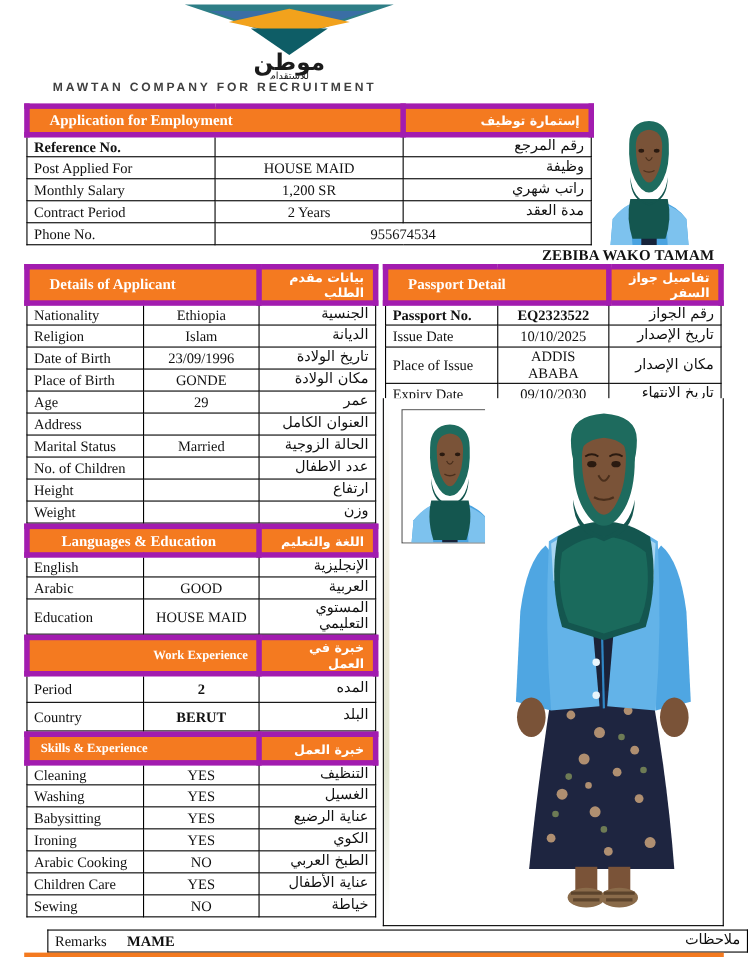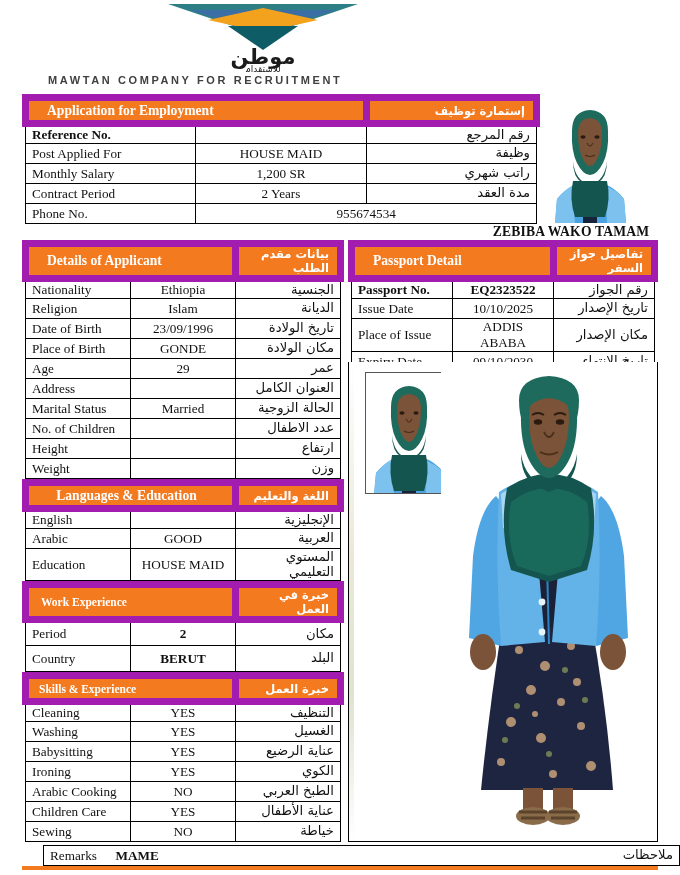--- a/index.html
+++ b/index.html
@@ -24,21 +24,21 @@
   }
 
   
   .tbl { border-collapse: collapse; table-layout: fixed; }
   .tbl td {
     border: 1px solid #000;
     height: 20px; padding: 0 6px;
     font-size: 13.2px; color: #111; vertical-align: middle;
   }
   .hdr td {
-    background: #F47A20; border: 7px solid #a21caf;
+    background: #F47A20; border: 5px solid #a21caf;
     color: #ffffff; font-weight: bold; height: 26px;
     font-size: 13.6px; padding: 0 8px;
   }
   .hdr .en { text-align: left; padding-left: 18px; }
   .hdr .ar {
     text-align: right; direction: rtl;
     font-family: "DejaVu Sans", sans-serif; font-size: 11.5px; font-weight: bold;
   }
   .ar-cell {
     direction: rtl; text-align: right;
@@ -258,27 +258,27 @@
           <td class="lbl" style="height:32px">Education</td>
           <td class="val">HOUSE MAID</td>
           <td class="ar-cell">المستوي التعليمي</td>
         </tr>
       </tbody>
     </table>
 
     <table class="tbl">
       <tbody>
         <tr class="hdr">
-          <td class="en" colspan="2" style="text-align:left;padding-left:12px;font-size:11.5px">Work Experience</td>
+          <td class="en" colspan="2" style="text-align:right;padding-left:12px;font-size:11.5px">Work Experience</td>
           <td class="ar">خبرة في العمل</td>
         </tr>
         <tr>
           <td class="lbl" style="width:66px;height:26px">Period</td>
           <td class="val red" style="width:192px">2</td>
-          <td class="ar-cell" style="width:64px">مكان</td>
+          <td class="ar-cell" style="width:64px">المده</td>
         </tr>
         <tr>
           <td class="lbl" style="height:26px">Country</td>
           <td class="val red">BERUT</td>
           <td class="ar-cell">البلد</td>
         </tr>
       </tbody>
     </table>
 
     <table class="tbl">

